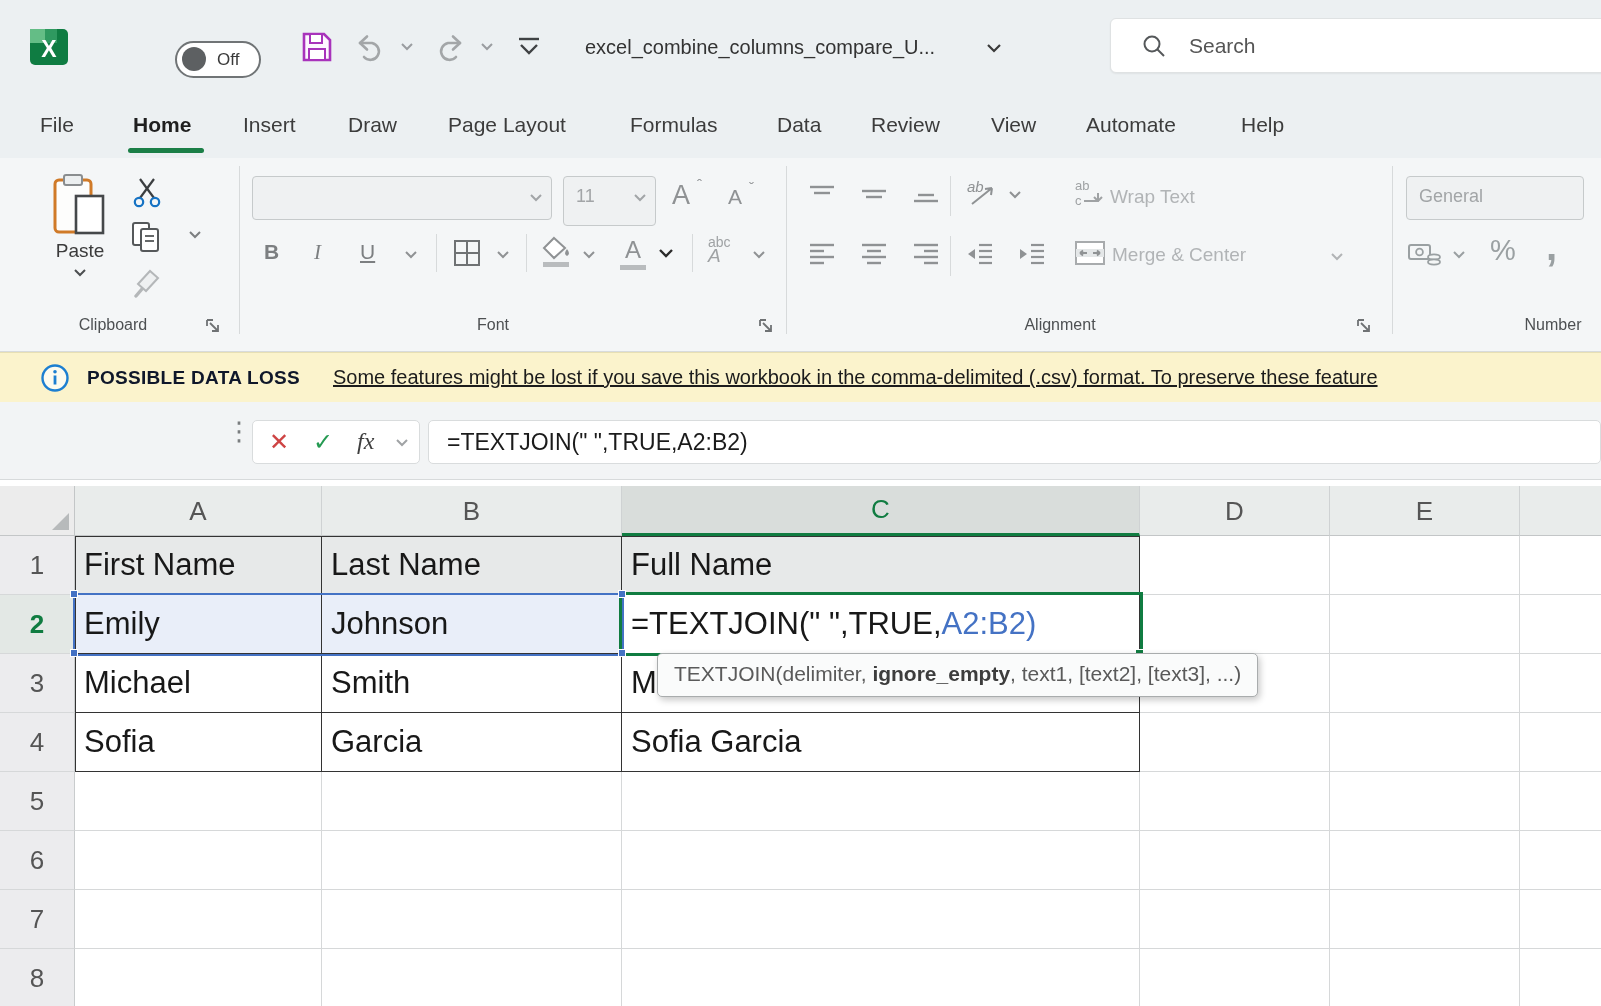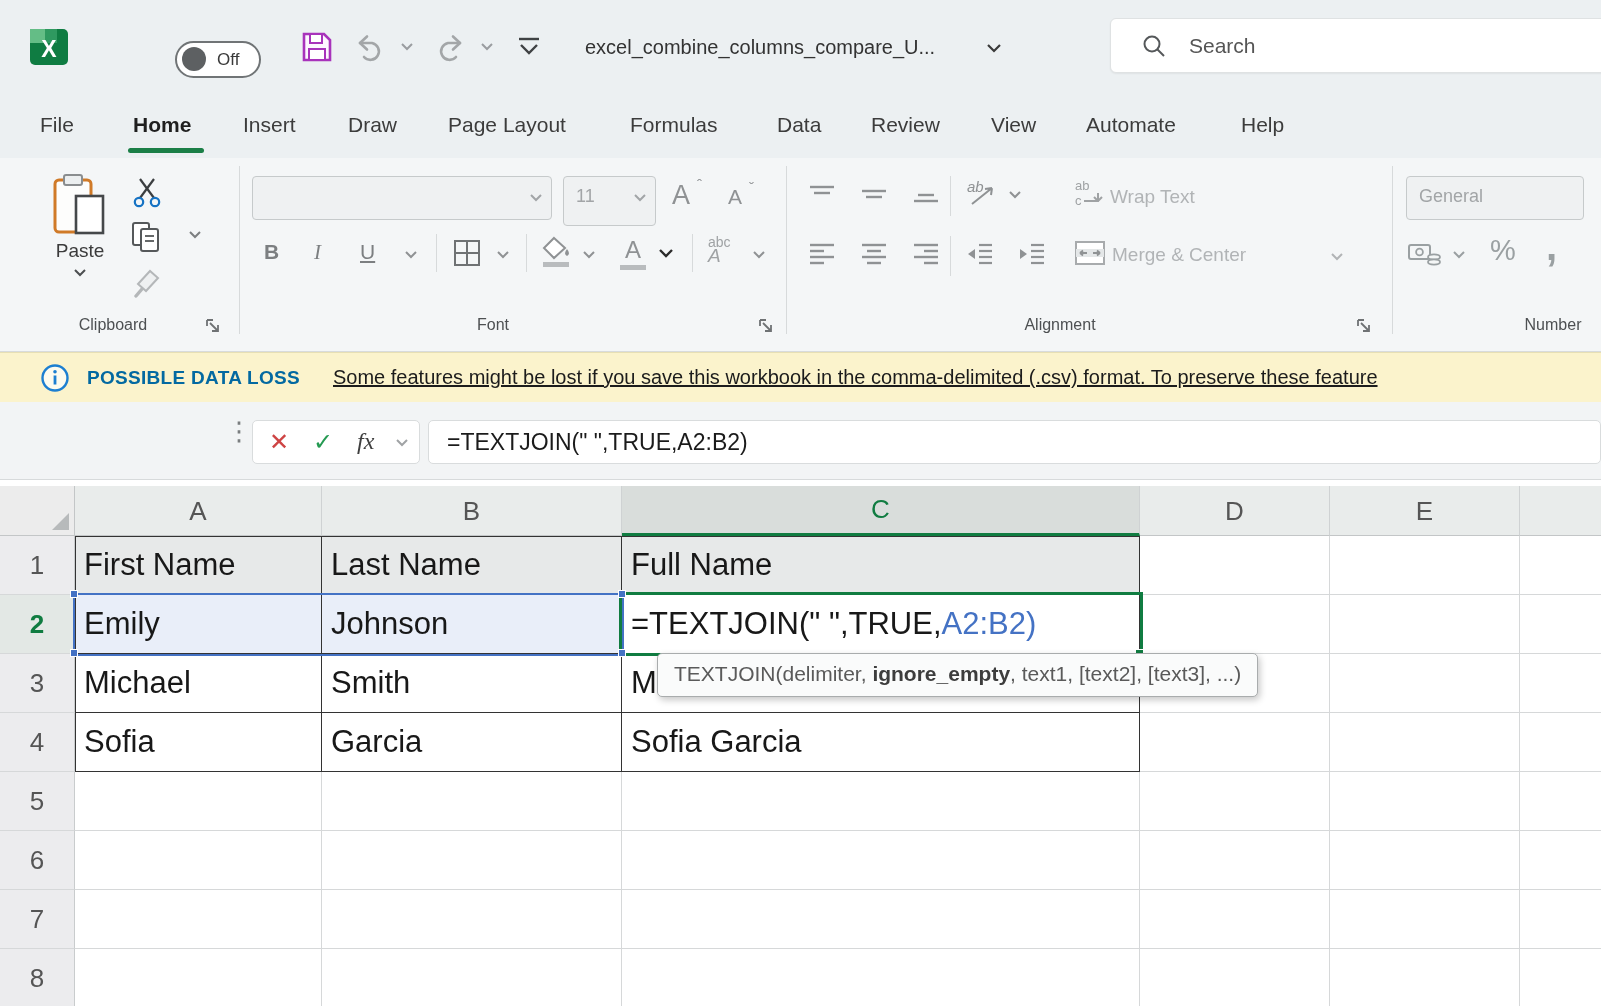--- a/index.html
+++ b/index.html
@@ -42,21 +42,21 @@
   .grow-a { position:absolute; font-size:27px; color:#8f9294; }
   .grow-a .mark { position:absolute; top:-4px; right:-12px; font-size:15px; }
   .shrink-a { position:absolute; font-size:21px; color:#8f9294; }
   .shrink-a .mark { position:absolute; top:-6px; right:-12px; font-size:15px; }
   .graybar { display:block; width:26px; height:5px; background:#b9bcbe; margin-top:1px; }
   .gtext { color:#b1b4b6; font-size:19px; position:absolute; white-space:nowrap; }
   .numsym { position:absolute; color:#9aa0a2; }
 
   
   .warnbar { position:absolute; left:0; top:352px; width:1601px; height:50px; background:#fbf3cc; border-top:1px solid #e7dfb4; }
-  .warn-title { position:absolute; left:87px; top:14px; font-size:19px; font-weight:bold; color:#0369a1; letter-spacing:.3px; }
+  .warn-title { position:absolute; left:87px; top:14px; font-size:19px; font-weight:bold; color:#0f172a; letter-spacing:.3px; }
   .warn-link { position:absolute; left:333px; top:13px; font-size:20px; color:#1c1c1c; text-decoration:underline; white-space:nowrap; cursor:pointer; }
 
   
   .fbar { position:absolute; left:0; top:402px; width:1601px; height:78px; background:#f2f4f5; border-bottom:1px solid #d7dadb; }
   .namebox { position:absolute; left:20px; top:18px; width:188px; height:44px; background:#fff; border:1px solid #d9dcdd; border-radius:5px; cursor:pointer; }
   .namebox .nval { position:absolute; left:14px; top:10px; font-size:21px; color:#2a2a2a; }
   .namebox .nchev { position:absolute; right:12px; top:17px; }
   .fdots { position:absolute; left:226px; top:14px; font-size:26px; color:#7a7d7f; letter-spacing:0; cursor:pointer; }
   .fbtns { position:absolute; left:252px; top:18px; width:168px; height:44px; background:#fff; border:1px solid #d9dcdd; border-radius:5px; }
   .fx-cancel { position:absolute; left:16px; top:7px; font-size:24px; color:#ce4444; cursor:pointer; }

